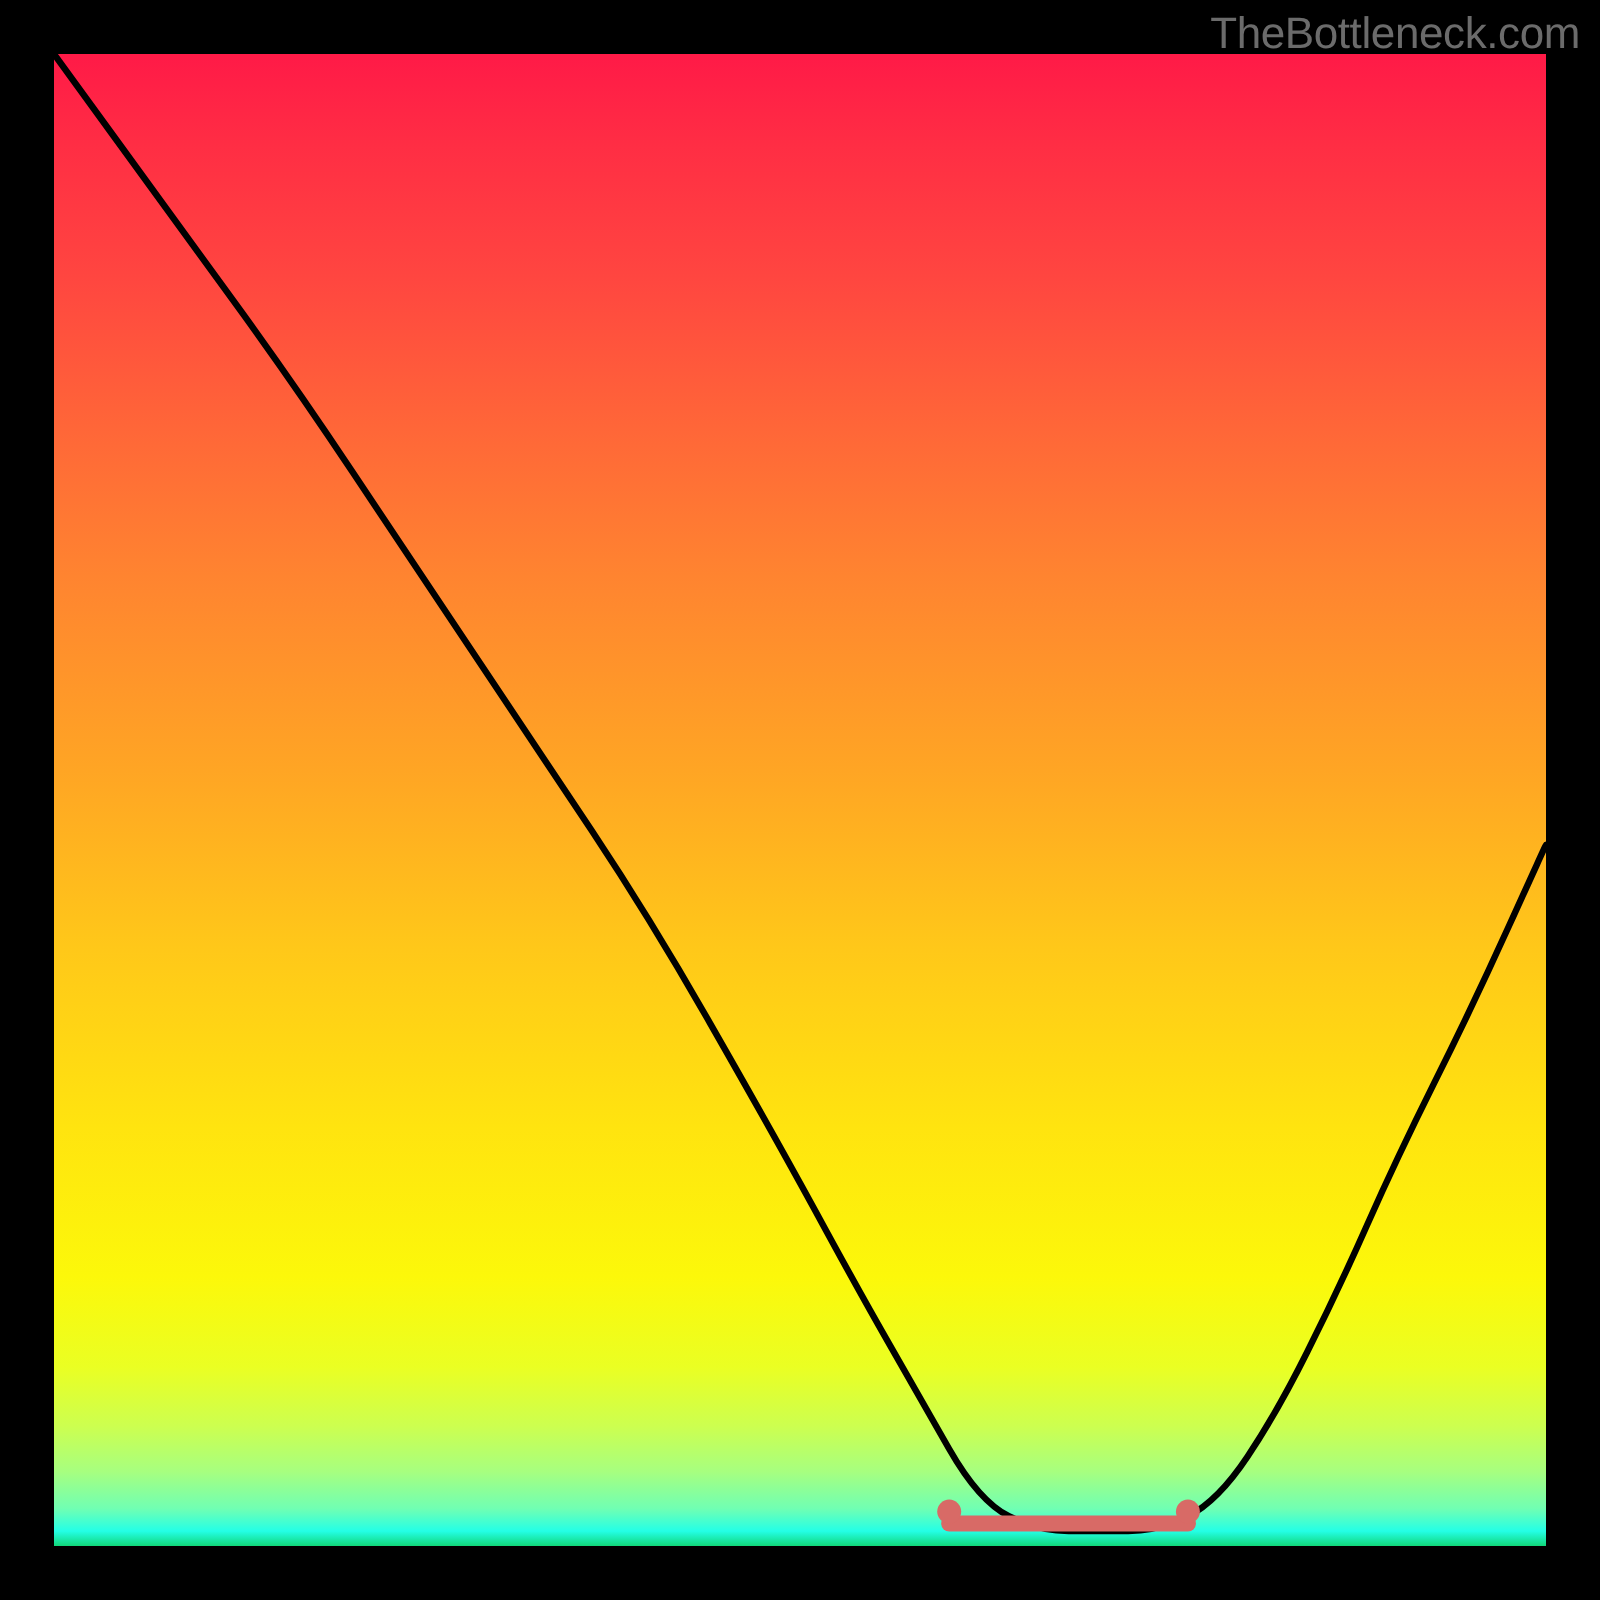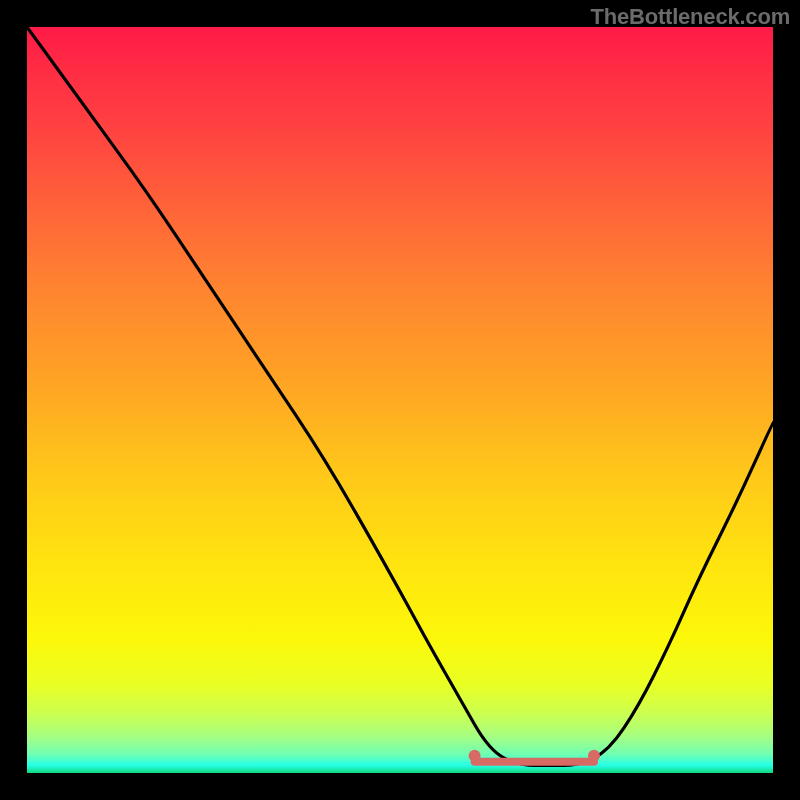--- a/index.html
+++ b/index.html
@@ -16,21 +16,21 @@
     width: 800px;
     height: 800px;
     background: #000;
   }
   .attribution {
     position: absolute;
     top: 4px;
     right: 10px;
     color: #6b6b6b;
     font-size: 22px;
-    font-weight: 700;
+    font-weight: 400;
     letter-spacing: -0.2px;
     z-index: 20;
   }
   .plot-box {
     position: absolute;
     left: 27px;
     top: 27px;
     width: 746px;
     height: 746px;
     overflow: hidden;

